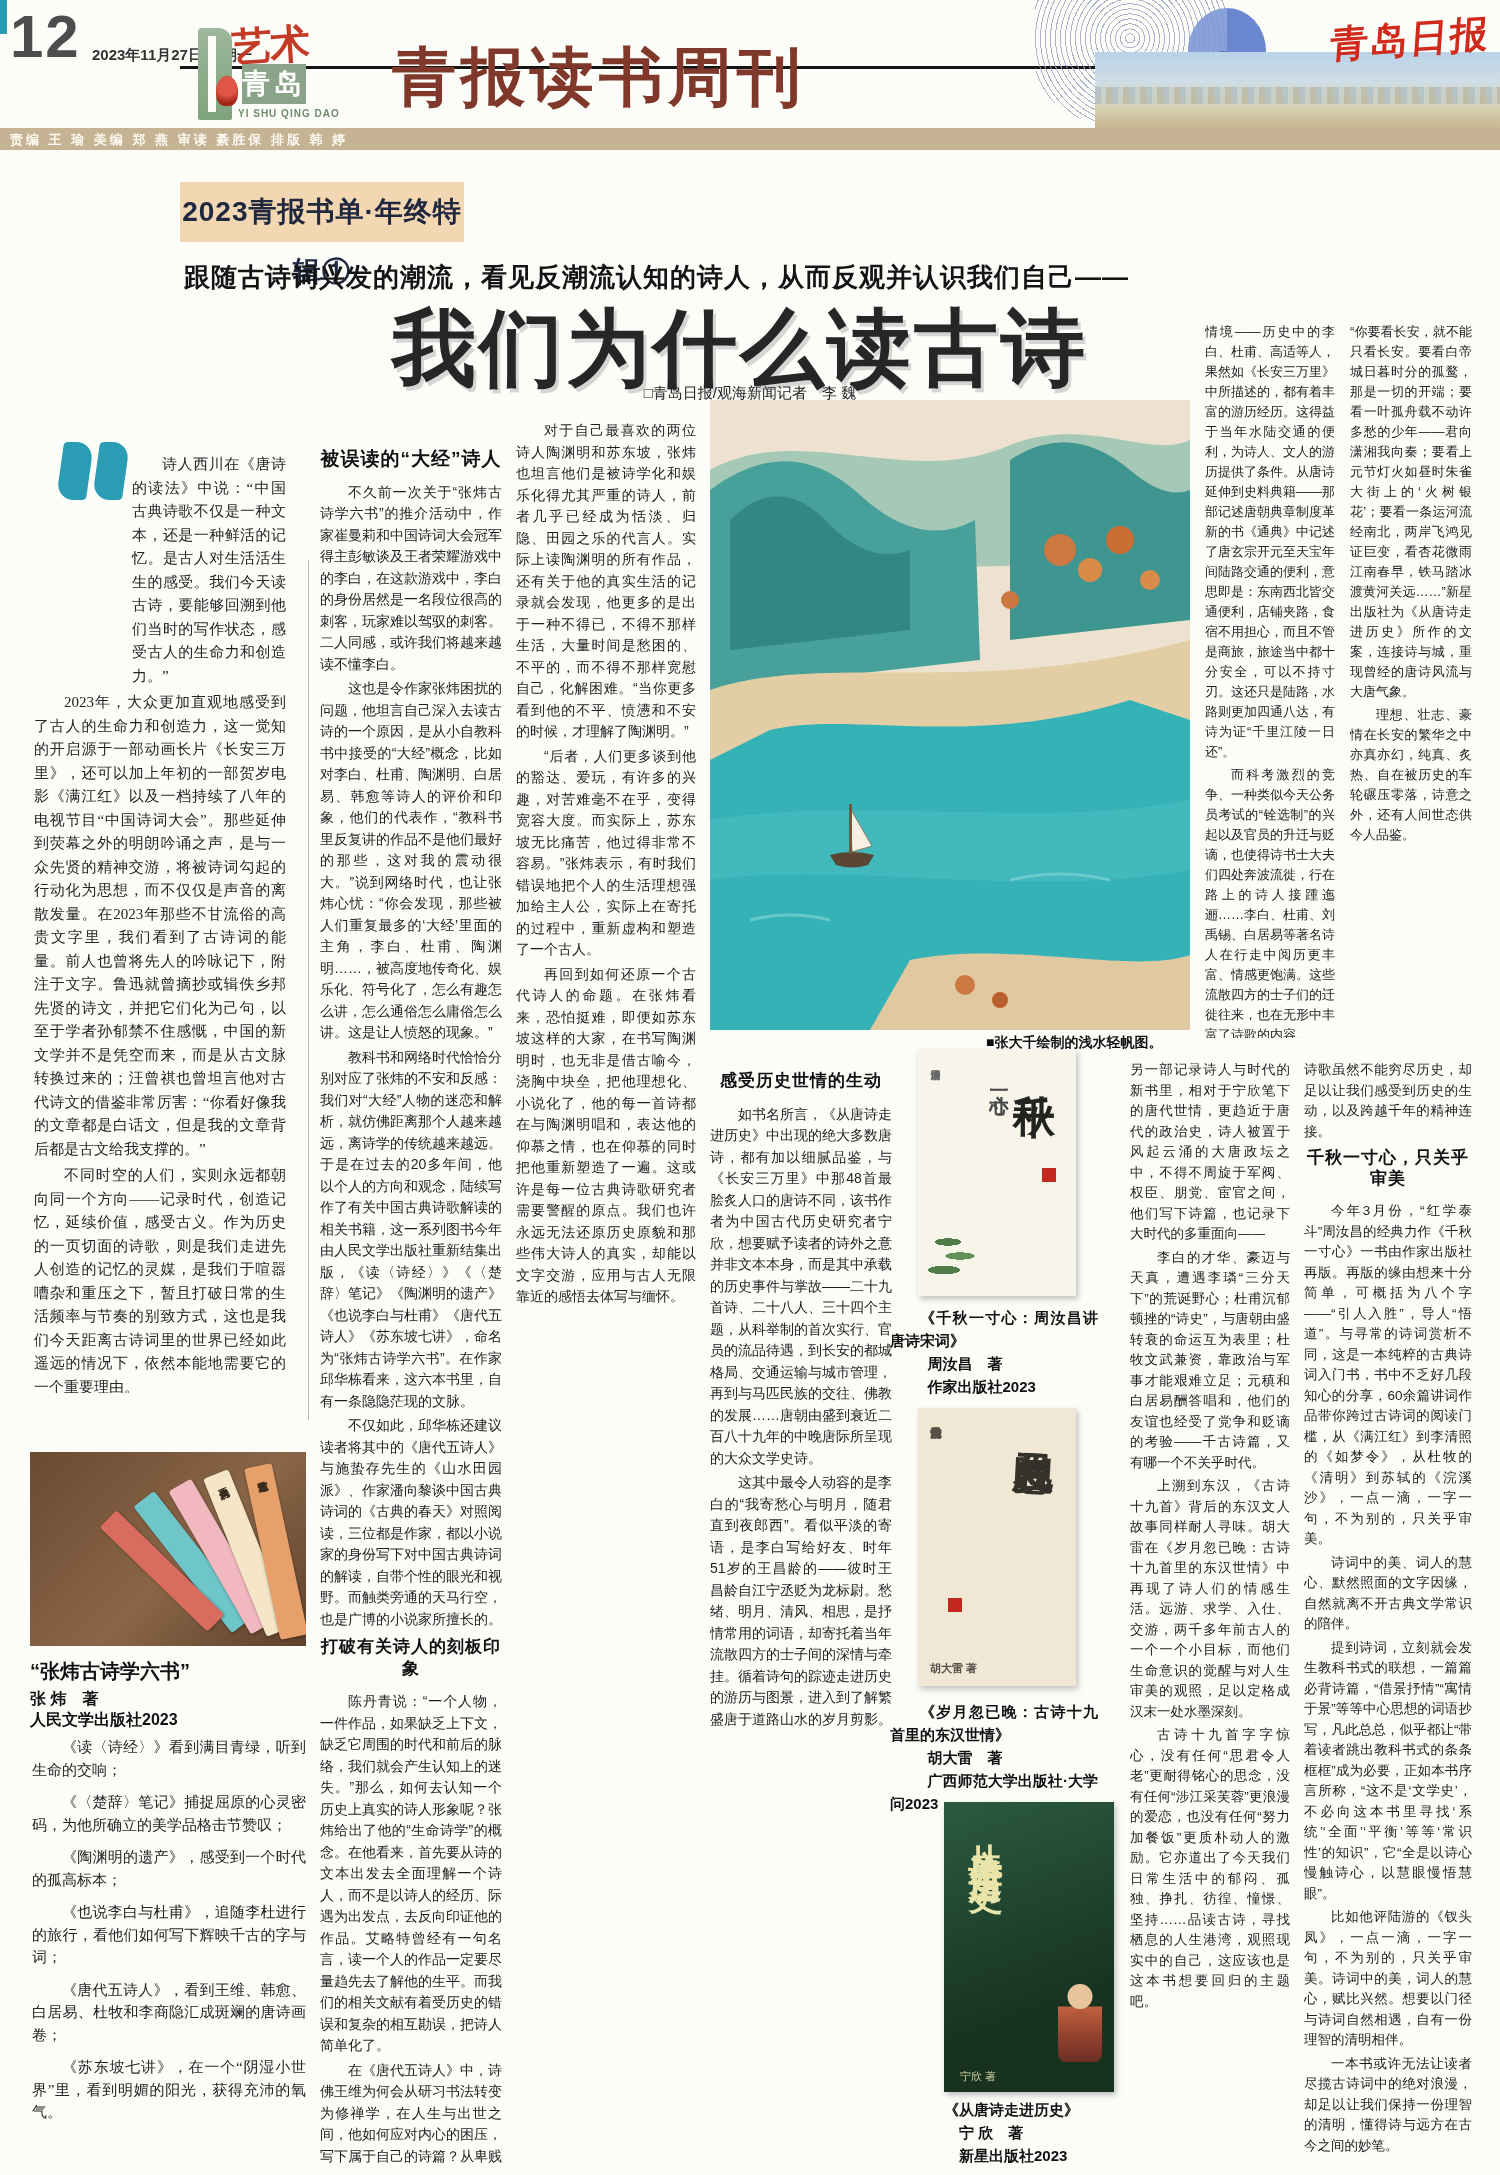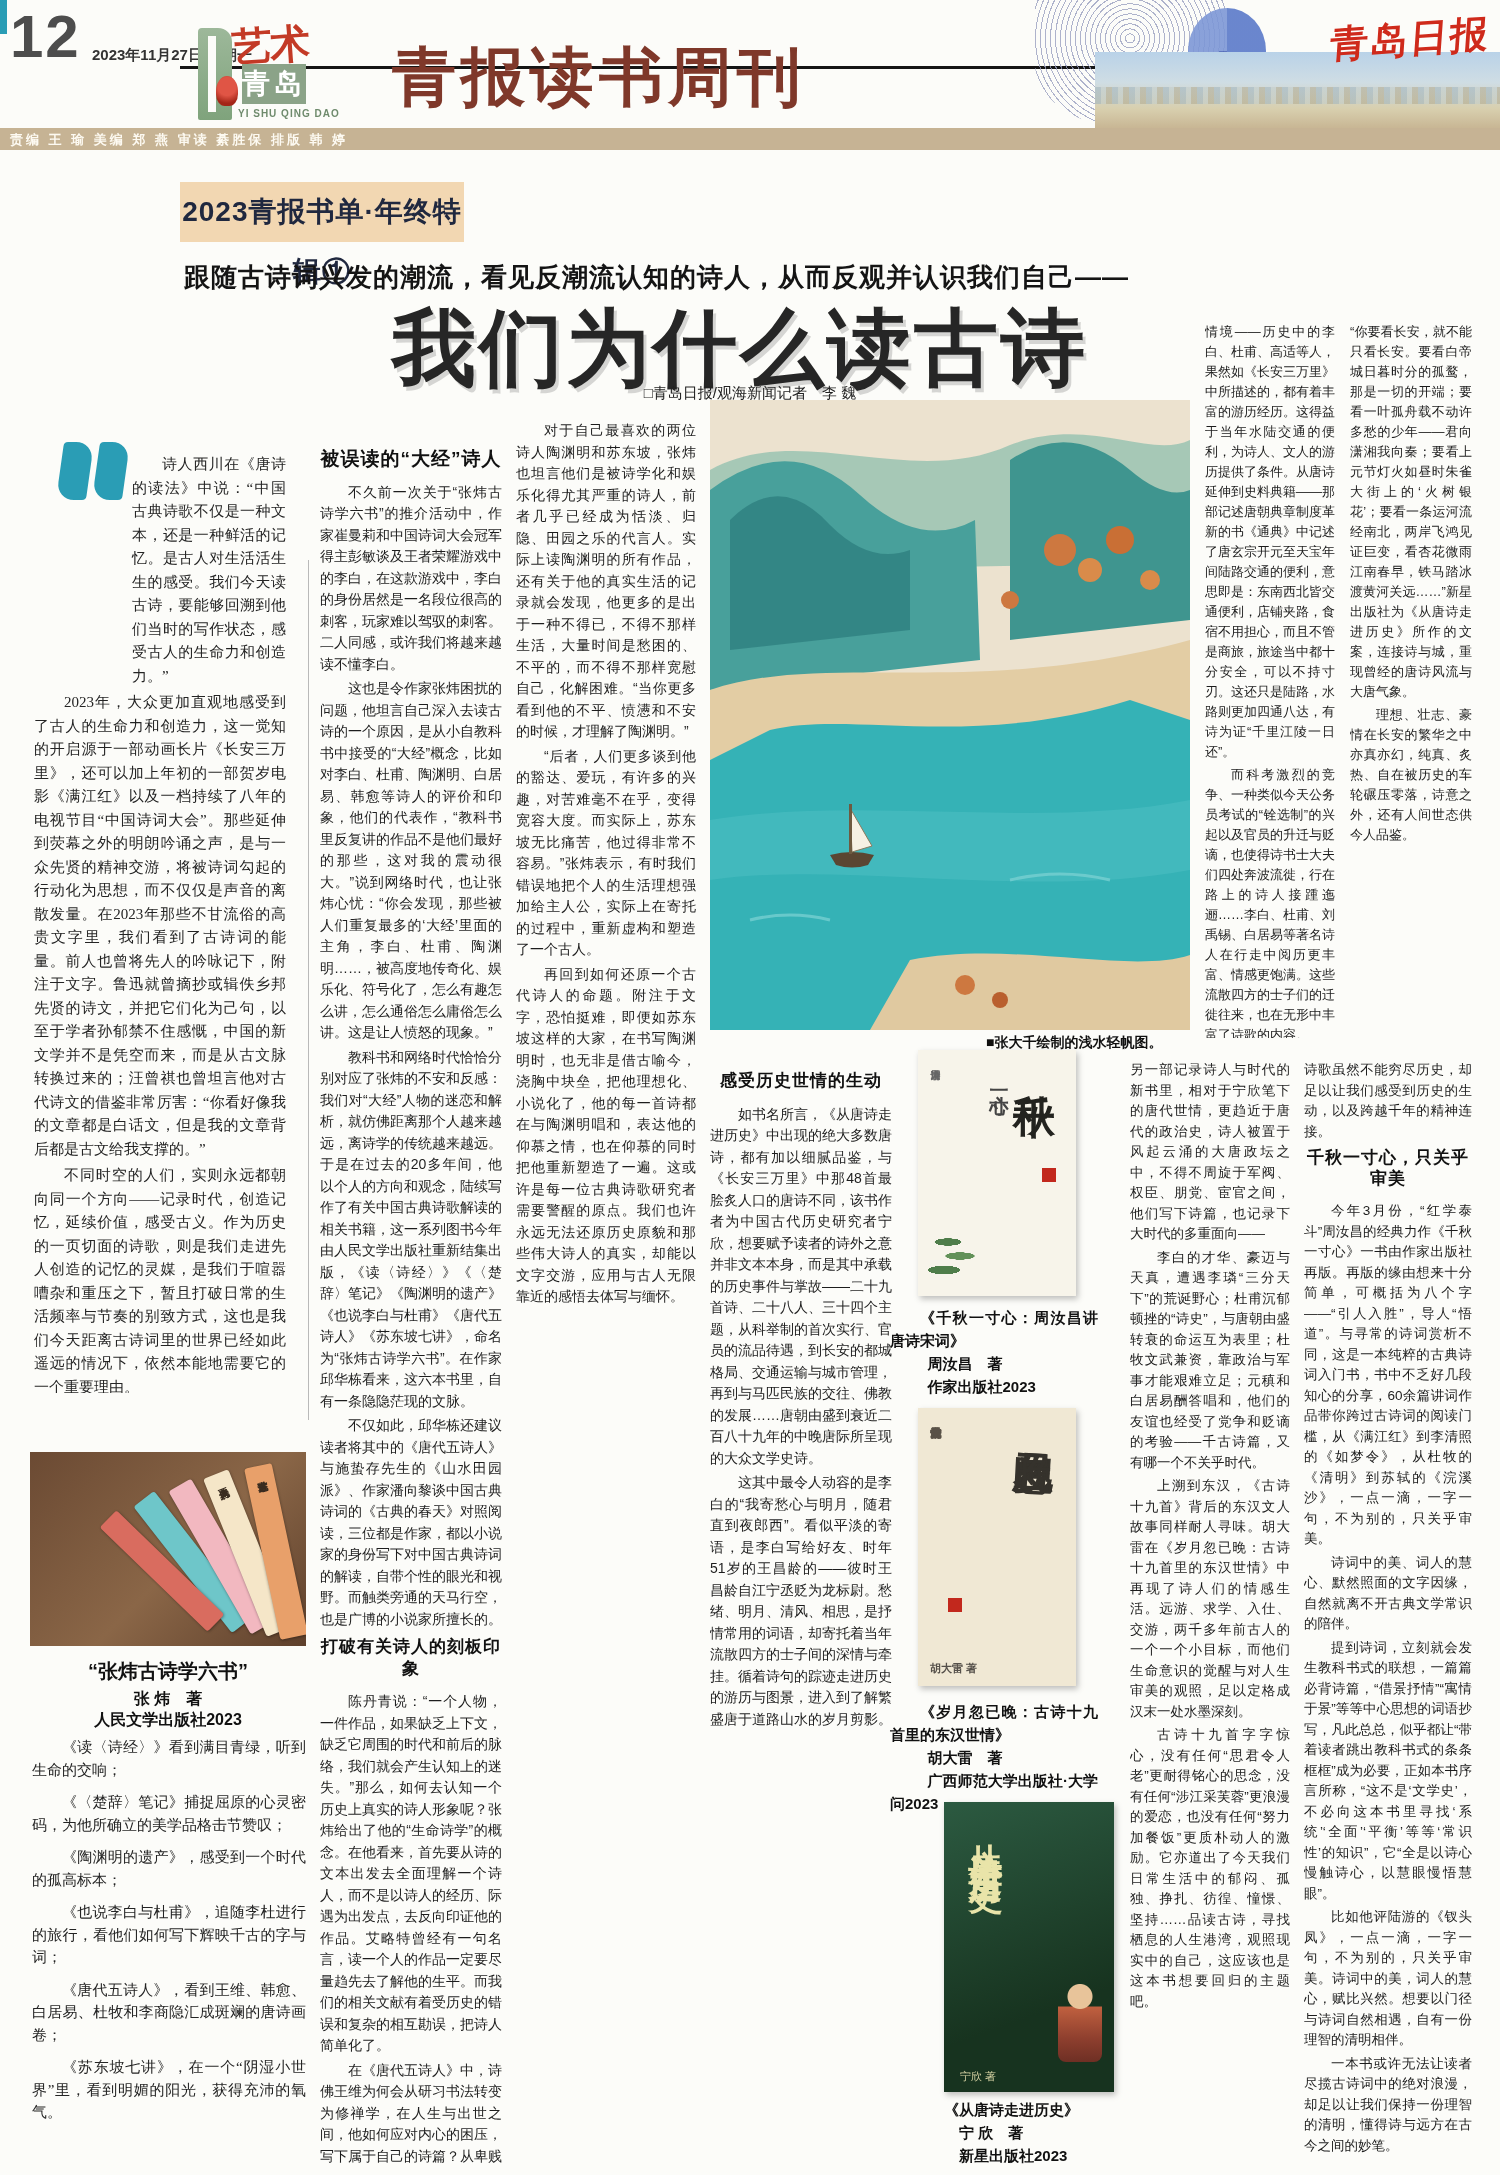--- a/index.html
+++ b/index.html
@@ -55,21 +55,21 @@
      border-radius:4px 18px 4px 18px;transform:skewX(-8deg);}
   .quote-mark i:first-child{left:0;} .quote-mark i:last-child{left:36px;}
   
   .painting{left:710px;top:400px;width:480px;height:630px;background:#ece2cf;box-shadow:0 0 0 1px #d8cfbc inset;}
   .fig-caption{left:986px;top:1034px;width:205px;font-size:14px;font-weight:bold;color:#111;}
   
   .book-photo{left:30px;top:1452px;width:276px;height:194px;overflow:hidden;
      background:linear-gradient(135deg,#6b4a33,#8a6647 55%,#5e402c);}
   .spine{position:absolute;border-radius:3px;box-shadow:0 1px 3px rgba(0,0,0,.4);}
   .spine span{writing-mode:vertical-rl;font-size:10px;font-weight:bold;color:#3a2c20;display:block;margin:8px auto 0;}
-  .lb-caption{left:30px;top:1658px;width:276px;text-align:center;color:#111;}
+  .lb-caption{left:30px;top:1658px;width:276px;text-align:left;color:#111;}
   .lb-caption .t{font-size:20px;font-weight:900;}
   .lb-caption .a{font-size:16px;font-weight:bold;margin-top:4px;}
   .lb-caption .p{font-size:16px;font-weight:bold;}
   .book-notes{left:32px;top:1736px;width:274px;}
   .book-notes p{font-size:15px;line-height:22.5px;margin:0 0 10px 0;text-indent:2em;
      font-family:"Liberation Serif",serif;color:#242424;text-align:justify;}
   
   .cover{position:absolute;box-shadow:2px 3px 6px rgba(0,0,0,.25);}
   .cover1{left:918px;top:1050px;width:158px;height:246px;background:#f7f4ea;}
   .cover1 .big{position:absolute;right:14px;top:12px;writing-mode:vertical-rl;font-size:42px;font-weight:900;font-family:"Liberation Serif",serif;color:#23231f;}
@@ -199,21 +199,21 @@
     <p>教科书和网络时代恰恰分别对应了张炜的不安和反感：我们对“大经”人物的迷恋和解析，就仿佛距离那个人越来越远，离诗学的传统越来越远。于是在过去的20多年间，他以个人的方向和观念，陆续写作了有关中国古典诗歌解读的相关书籍，这一系列图书今年由人民文学出版社重新结集出版，《读〈诗经〉》《〈楚辞〉笔记》《陶渊明的遗产》《也说李白与杜甫》《唐代五诗人》《苏东坡七讲》，命名为“张炜古诗学六书”。在作家邱华栋看来，这六本书里，自有一条隐隐茫现的文脉。</p>
     <p>不仅如此，邱华栋还建议读者将其中的《唐代五诗人》与施蛰存先生的《山水田园派》、作家潘向黎谈中国古典诗词的《古典的春天》对照阅读，三位都是作家，都以小说家的身份写下对中国古典诗词的解读，自带个性的眼光和视野。而触类旁通的天马行空，也是广博的小说家所擅长的。</p>
     <p class="sec-h sec-h2">打破有关诗人的刻板印象</p>
     <p>陈丹青说：“一个人物，一件作品，如果缺乏上下文，缺乏它周围的时代和前后的脉络，我们就会产生认知上的迷失。”那么，如何去认知一个历史上真实的诗人形象呢？张炜给出了他的“生命诗学”的概念。在他看来，首先要从诗的文本出发去全面理解一个诗人，而不是以诗人的经历、际遇为出发点，去反向印证他的作品。艾略特曾经有一句名言，读一个人的作品一定要尽量趋先去了解他的生平。而我们的相关文献有着受历史的错误和复杂的相互勘误，把诗人简单化了。</p>
     <p>在《唐代五诗人》中，诗佛王维为何会从研习书法转变为修禅学，在人生与出世之间，他如何应对内心的困压，写下属于自己的诗篇？从卑贱布衣到朝野重臣，韩愈如何从边缘走向中心，从狷小变得强大，发出自己的声音，找到属于自己的呐喊与诗？</p>
   </div>
 
   <div class="col body-txt" style="left:516px;top:420px;width:180px;height:1748px;">
     <p>对于自己最喜欢的两位诗人陶渊明和苏东坡，张炜也坦言他们是被诗学化和娱乐化得尤其严重的诗人，前者几乎已经成为恬淡、归隐、田园之乐的代言人。实际上读陶渊明的所有作品，还有关于他的真实生活的记录就会发现，他更多的是出于一种不得已，不得不那样生活，大量时间是愁困的、不平的，而不得不那样宽慰自己，化解困难。“当你更多看到他的不平、愤懑和不安的时候，才理解了陶渊明。”</p>
     <p>“后者，人们更多谈到他的豁达、爱玩，有许多的兴趣，对苦难毫不在乎，变得宽容大度。而实际上，苏东坡无比痛苦，他过得非常不容易。”张炜表示，有时我们错误地把个人的生活理想强加给主人公，实际上在寄托的过程中，重新虚构和塑造了一个古人。</p>
-    <p>再回到如何还原一个古代诗人的命题。附注于文字，恐怕挺难，即便如苏东坡这样的大家，在书写陶渊明时，也无非是借古喻今，浇胸中块垒，把他理想化、小说化了，他的每一首诗都在与陶渊明唱和，表达他的仰慕之情，也在仰慕的同时把他重新塑造了一遍。这或许是每一位古典诗歌研究者需要警醒的原点。我们也许永远无法还原历史原貌和那些伟大诗人的真实，却能以文字交游，应用与古人无限靠近的感悟去体写与缅怀。</p>
+    <p>再回到如何还原一个古代诗人的命题。在张炜看来，恐怕挺难，即便如苏东坡这样的大家，在书写陶渊明时，也无非是借古喻今，浇胸中块垒，把他理想化、小说化了，他的每一首诗都在与陶渊明唱和，表达他的仰慕之情，也在仰慕的同时把他重新塑造了一遍。这或许是每一位古典诗歌研究者需要警醒的原点。我们也许永远无法还原历史原貌和那些伟大诗人的真实，却能以文字交游，应用与古人无限靠近的感悟去体写与缅怀。</p>
   </div>
 
   <div class="col small-txt" style="left:1205px;top:322px;width:130px;height:716px;">
     <p style="text-indent:0;">情境——历史中的李白、杜甫、高适等人，果然如《长安三万里》中所描述的，都有着丰富的游历经历。这得益于当年水陆交通的便利，为诗人、文人的游历提供了条件。从唐诗延伸到史料典籍——那部记述唐朝典章制度革新的书《通典》中记述了唐玄宗开元至天宝年间陆路交通的便利，意思即是：东南西北皆交通便利，店铺夹路，食宿不用担心，而且不管是商旅，旅途当中都十分安全，可以不持寸刃。这还只是陆路，水路则更加四通八达，有诗为证“千里江陵一日还”。</p>
     <p>而科考激烈的竞争、一种类似今天公务员考试的“铨选制”的兴起以及官员的升迁与贬谪，也使得诗书士大夫们四处奔波流徙，行在路上的诗人接踵迤逦……李白、杜甫、刘禹锡、白居易等著名诗人在行走中阅历更丰富、情感更饱满。这些流散四方的士子们的迁徙往来，也在无形中丰富了诗歌的内容。</p>
   </div>
   <div class="col small-txt" style="left:1350px;top:322px;width:122px;height:716px;">
     <p style="text-indent:0;">“你要看长安，就不能只看长安。要看白帝城日暮时分的孤鹜，那是一切的开端；要看一叶孤舟载不动许多愁的少年——君向潇湘我向秦；要看上元节灯火如昼时朱雀大街上的‘火树银花’；要看一条运河流经南北，两岸飞鸿见证巨变，看杏花微雨江南春早，铁马踏冰渡黄河关远……”新星出版社为《从唐诗走进历史》所作的文案，连接诗与城，重现曾经的唐诗风流与大唐气象。</p>
     <p>理想、壮志、豪情在长安的繁华之中亦真亦幻，纯真、炙热、自在被历史的车轮碾压零落，诗意之外，还有人间世态供今人品鉴。</p>
   </div>

